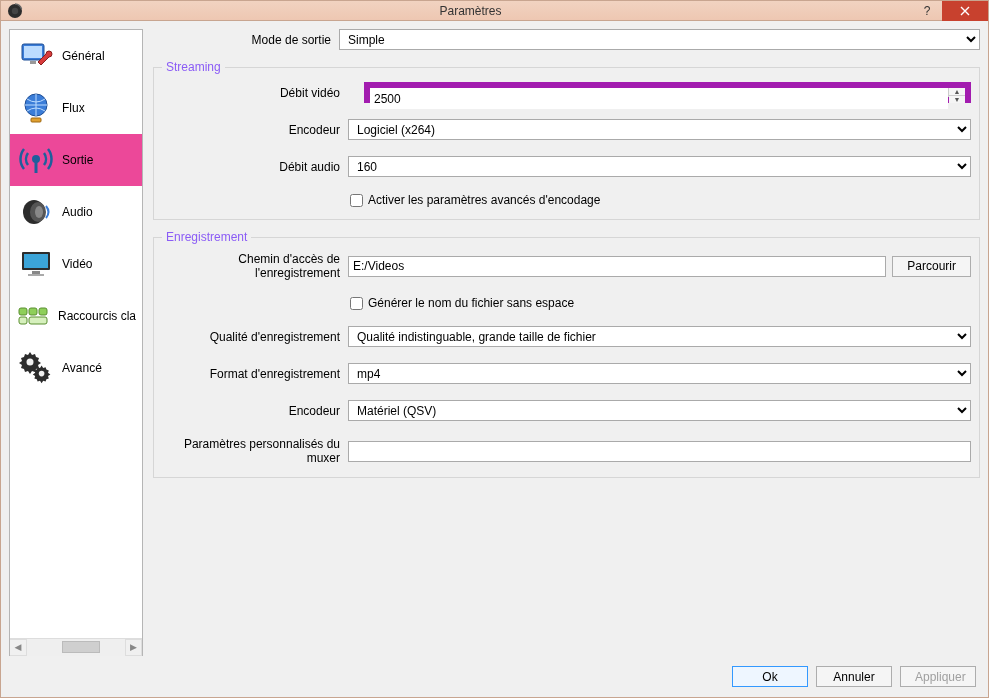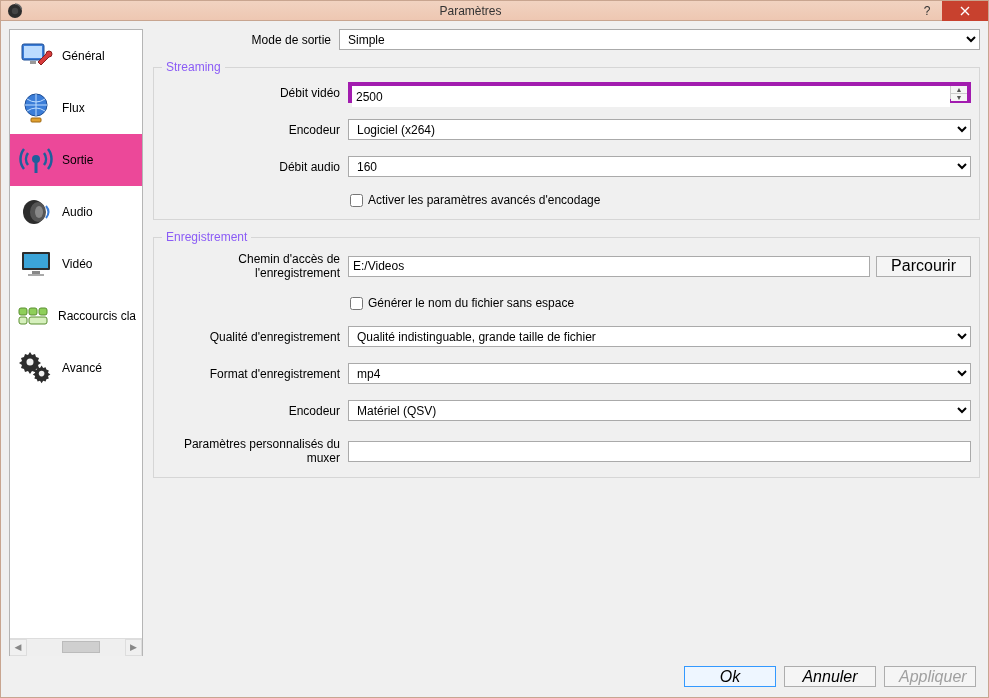--- a/index.html
+++ b/index.html
@@ -122,23 +122,24 @@
     height:21px;
     font-family:inherit;
     font-size:12px;
     border:1px solid #aaa;
     background:#fff;
     padding:1px 4px;
   }
   .spinbox {
     display:flex;
     width:100%;
-    border:4px solid #a21caf;
+    border:6px solid #a21caf;
     height:21px;
     background:#f9a8d4;
+    margin-left:16px;
   }
   .spinbox input {
     border:none; flex:1; padding:1px 4px; font-size:12px; font-family:inherit;
     outline:none;
   }
   .spinbox .spbtns {
     width:17px;
     display:flex; flex-direction:column;
     border-left:1px solid #ccc;
   }
@@ -167,31 +168,31 @@
     display:flex;
     flex-direction:column;
     gap:16px;
   }
   .btn {
     height:21px;
     padding: 0 14px;
     background:#f5f5f5;
     border:1px solid #adadad;
     font-family:inherit;
-    font-size:16px;
+    font-size:12px;
     cursor:default;
   }
   .btn:disabled { color:#a0a0a0; }
   .footer {
     display:flex;
     justify-content:flex-end;
     gap:8px;
     padding: 4px 4px 2px 0;
   }
-  .footer .btn { width:92px;font-style:italic; }
+  .footer .btn { width:76px; }
   .footer .btn.ok { border:1px solid #3399ff; background:#eef6ff; }
 </style>
 </head>
 <body>
 
 <div class="titlebar">
   <span class="app-icon">
     <svg viewBox="0 0 16 16" width="16" height="16">
         <circle cx="8" cy="8" r="7" fill="#2c2c2c"></circle>
         <circle cx="8" cy="8" r="3.2" fill="#444"></circle>

